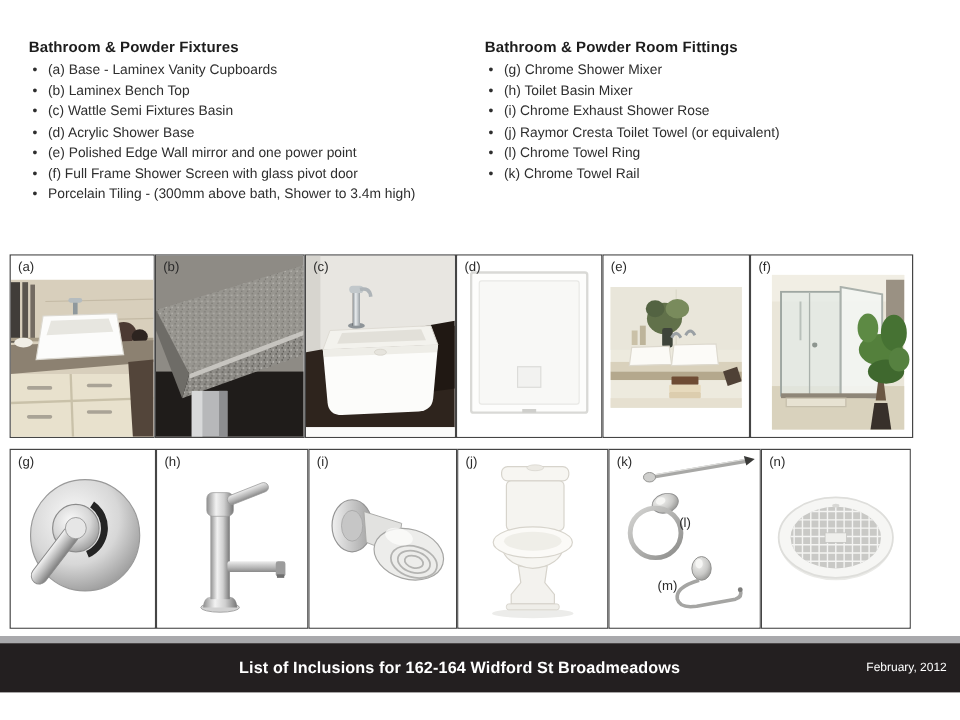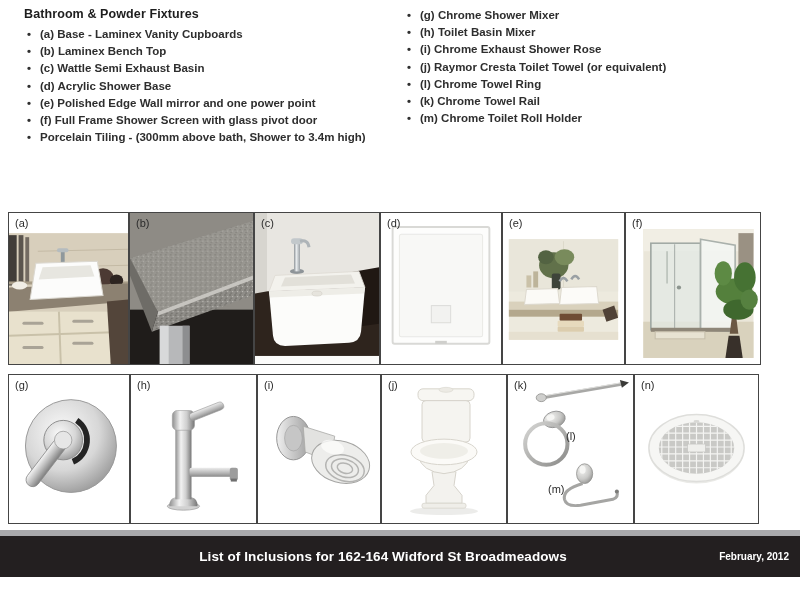--- a/index.html
+++ b/index.html
@@ -7,28 +7,28 @@
   body {
     width: 800px; height: 600px;
     position: relative;
     background: #ffffff;
     font-family: "Liberation Sans", sans-serif;
     color: #2e2e2e;
     overflow: hidden;
   }
 
   
-  .col { position: absolute; top: 7px; }
+  .col { position: absolute; top: 32px; }
   .col-left  { left: 24px;  width: 372px; }
   .col-right { left: 404px; width: 390px; }
   .sec-title {
     font-size: 12.5px; font-weight: 700; color: #1d1d1d;
     margin: 0 0 5px 0; letter-spacing: 0.1px;
   }
-  .sec-list { list-style: none; margin: 0; padding: 0; font-weight: bold; }
+  .sec-list { list-style: none; margin: 0; padding: 0; }
   .sec-list li {
     position: relative; font-size: 11.5px; line-height: 17.2px;
     padding-left: 16px; color: #2e2e2e;
   }
   .sec-list li::before { content: "\2022"; position: absolute; left: 3px; top: 0; }
 
   
   .row { position: absolute; left: 8px; display: flex; }
   .row-1 { top: 212px; height: 153px; }
   .row-2 { top: 374px; height: 150px; }
@@ -44,48 +44,48 @@
 
   
   .footer-strip { position: absolute; left: 0; top: 530px; width: 800px; height: 6px; background: #a9a9ac; }
   .footer-bar   { position: absolute; left: 0; top: 536px; width: 800px; height: 41px; background: #231f20; }
   .footer-title {
     position: absolute; left: 0; right: 34px; top: 0; height: 57px; line-height: 41px;
     text-align: center; color: #fff; font-size: 13.5px; font-weight: 600; letter-spacing: 0.1px;
   }
   .footer-date {
     position: absolute; right: 11px; top: 0; height: 41px; line-height: 41px;
-    color: #fff; font-size: 10px; font-weight: 700; margin-left: 44px;
+    color: #fff; font-size: 10px; font-weight: 400; margin-left: 44px;
   }
 </style>
 </head>
 <body>
 
 <section class="col col-left">
   <h2 class="sec-title">Bathroom &amp; Powder Fixtures</h2>
   <ul class="sec-list">
     <li>(a) Base - Laminex Vanity Cupboards</li>
     <li>(b) Laminex Bench Top</li>
-    <li>(c) Wattle Semi Exhaust Basin</li>
+    <li>(c) Wattle Semi Fixtures Basin</li>
     <li>(d) Acrylic Shower Base</li>
     <li>(e) Polished Edge Wall mirror and one power point</li>
     <li>(f) Full Frame Shower Screen with glass pivot door</li>
     <li>Porcelain Tiling - (300mm above bath, Shower to 3.4m high)</li>
   </ul>
 </section>
 
 <section class="col col-right">
+  <h2 class="sec-title">Bathroom &amp; Powder Room Fittings</h2>
   <ul class="sec-list">
     <li>(g) Chrome Shower Mixer</li>
     <li>(h) Toilet Basin Mixer</li>
     <li>(i) Chrome Exhaust Shower Rose</li>
     <li>(j) Raymor Cresta Toilet Towel (or equivalent)</li>
     <li>(l) Chrome Towel Ring</li>
     <li>(k) Chrome Towel Rail</li>
-    <li>(m) Chrome Toilet Roll Holder</li>
   </ul>
 </section>
 
 <div class="row row-1">
 
   <figure class="cell r1a" style="margin: 0px; border-color: rgb(69, 69, 69);">
     <svg class="ph" viewBox="0 0 124 150" preserveAspectRatio="none" aria-hidden="true">
       <rect width="124" height="150" fill="#ffffff"></rect>
       <rect y="20" width="124" height="130" fill="#d8cfbc"></rect>
       <rect x="0" y="22" width="8" height="50" fill="#413d39"></rect>

